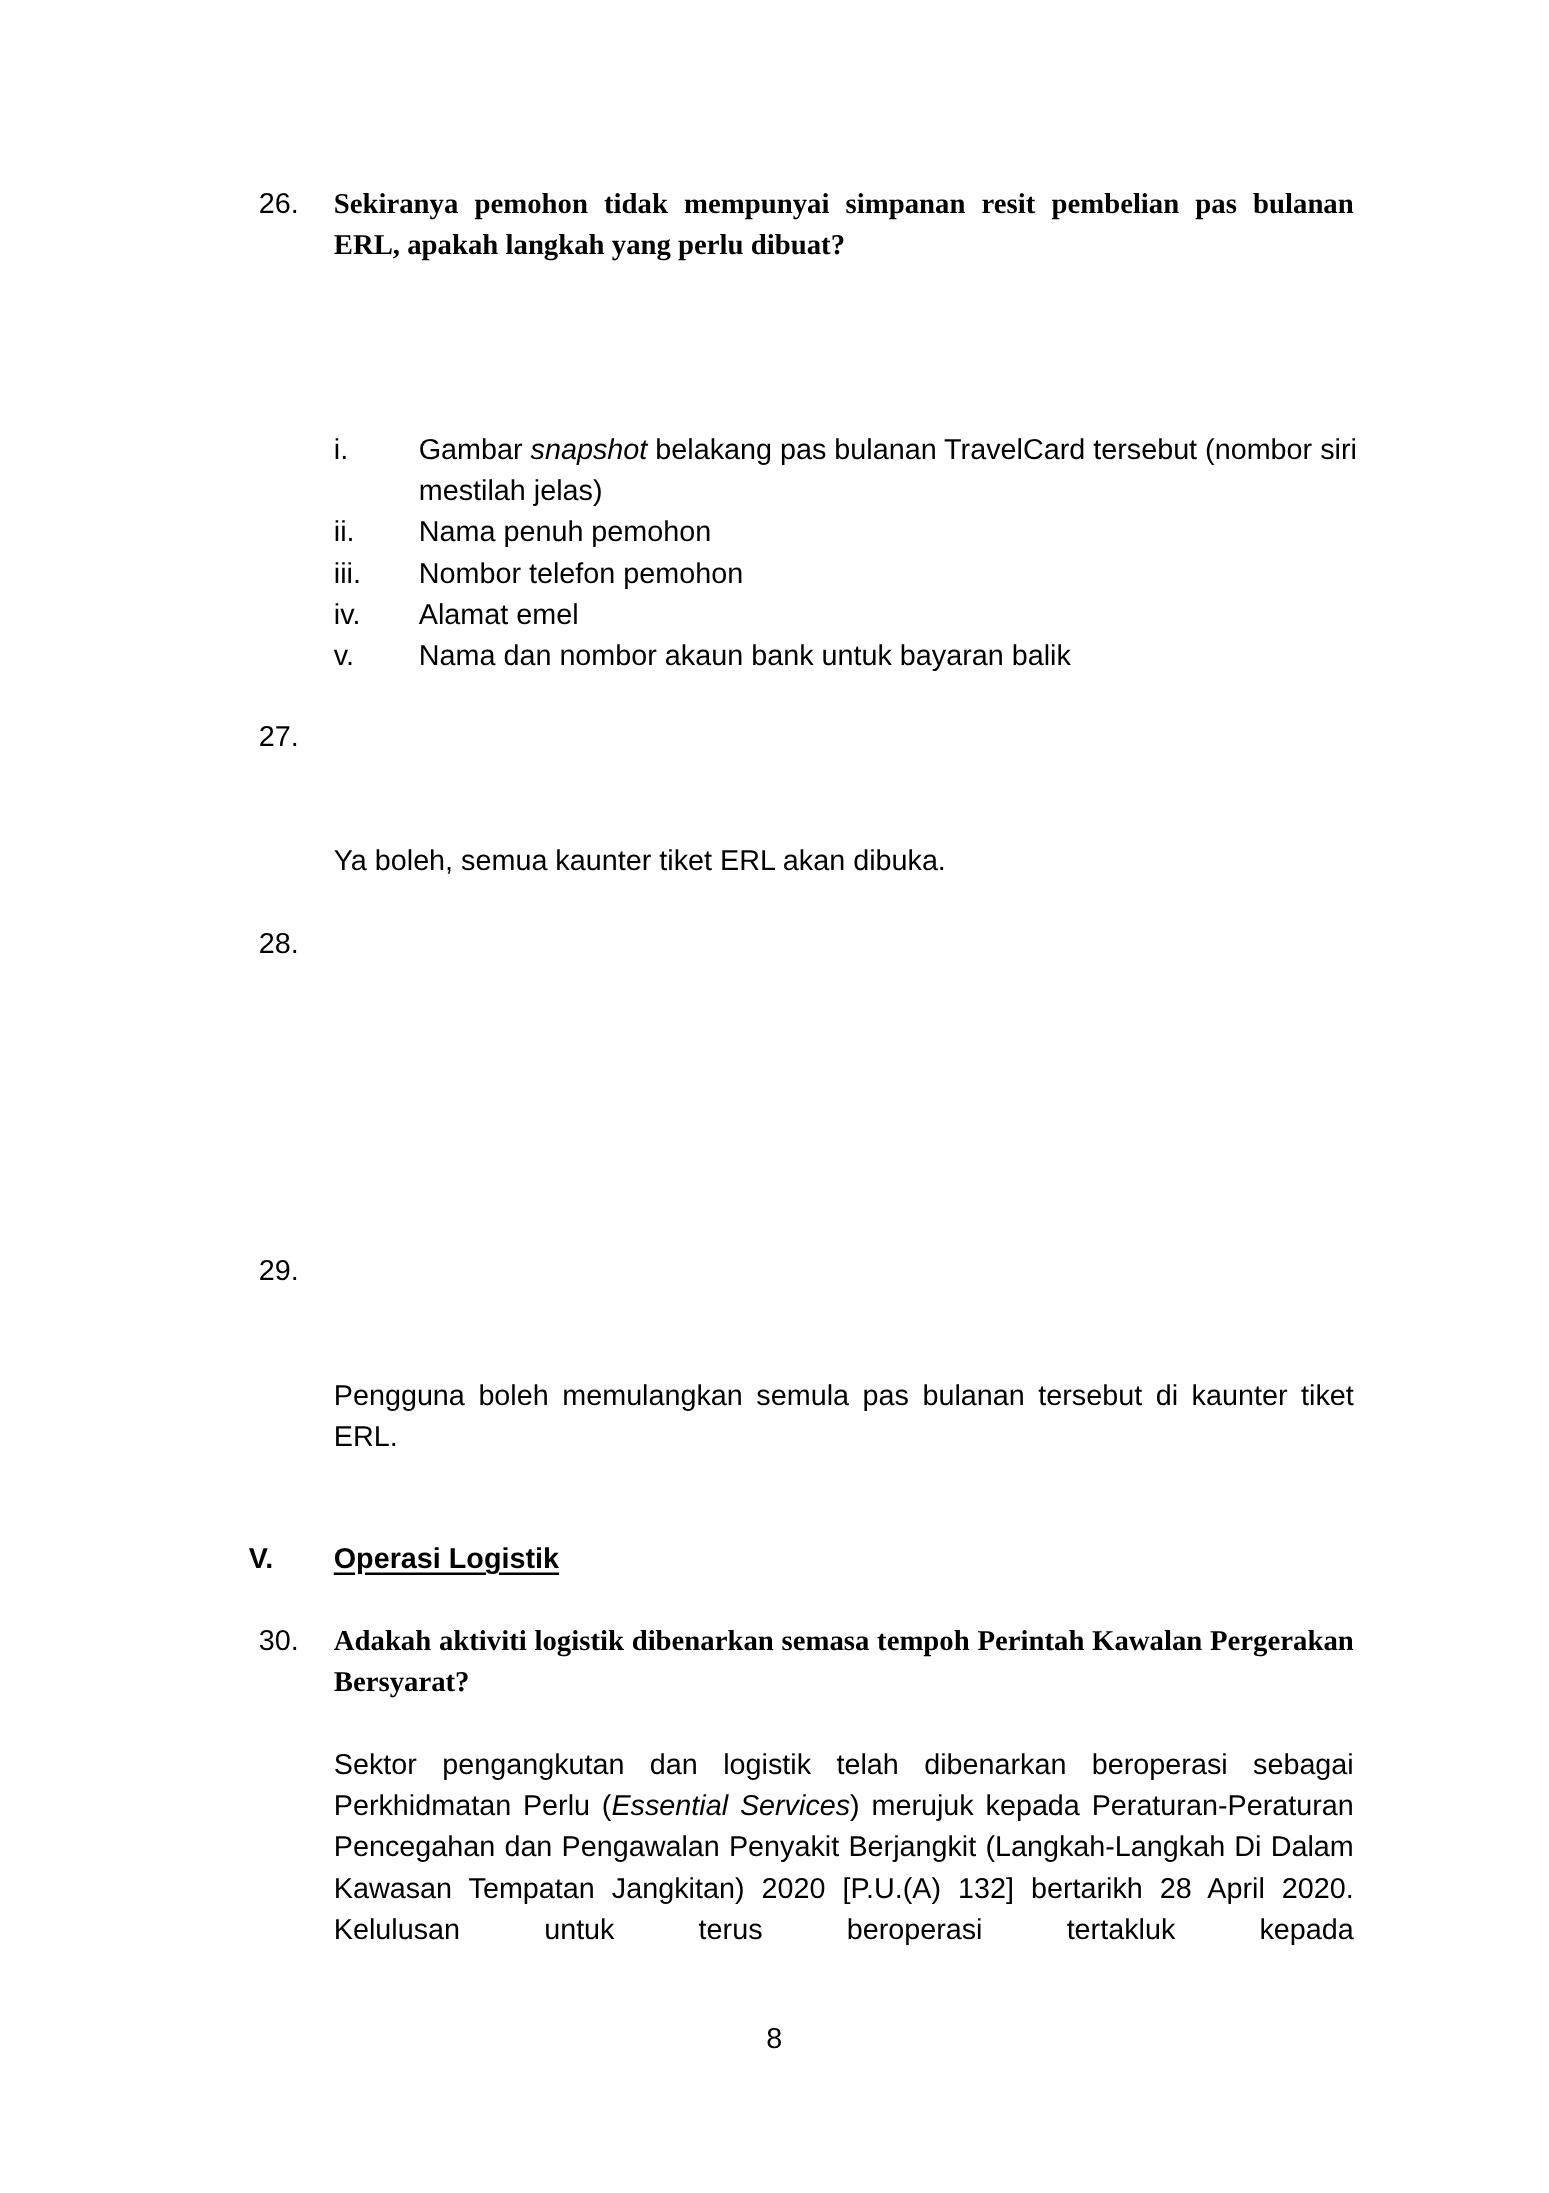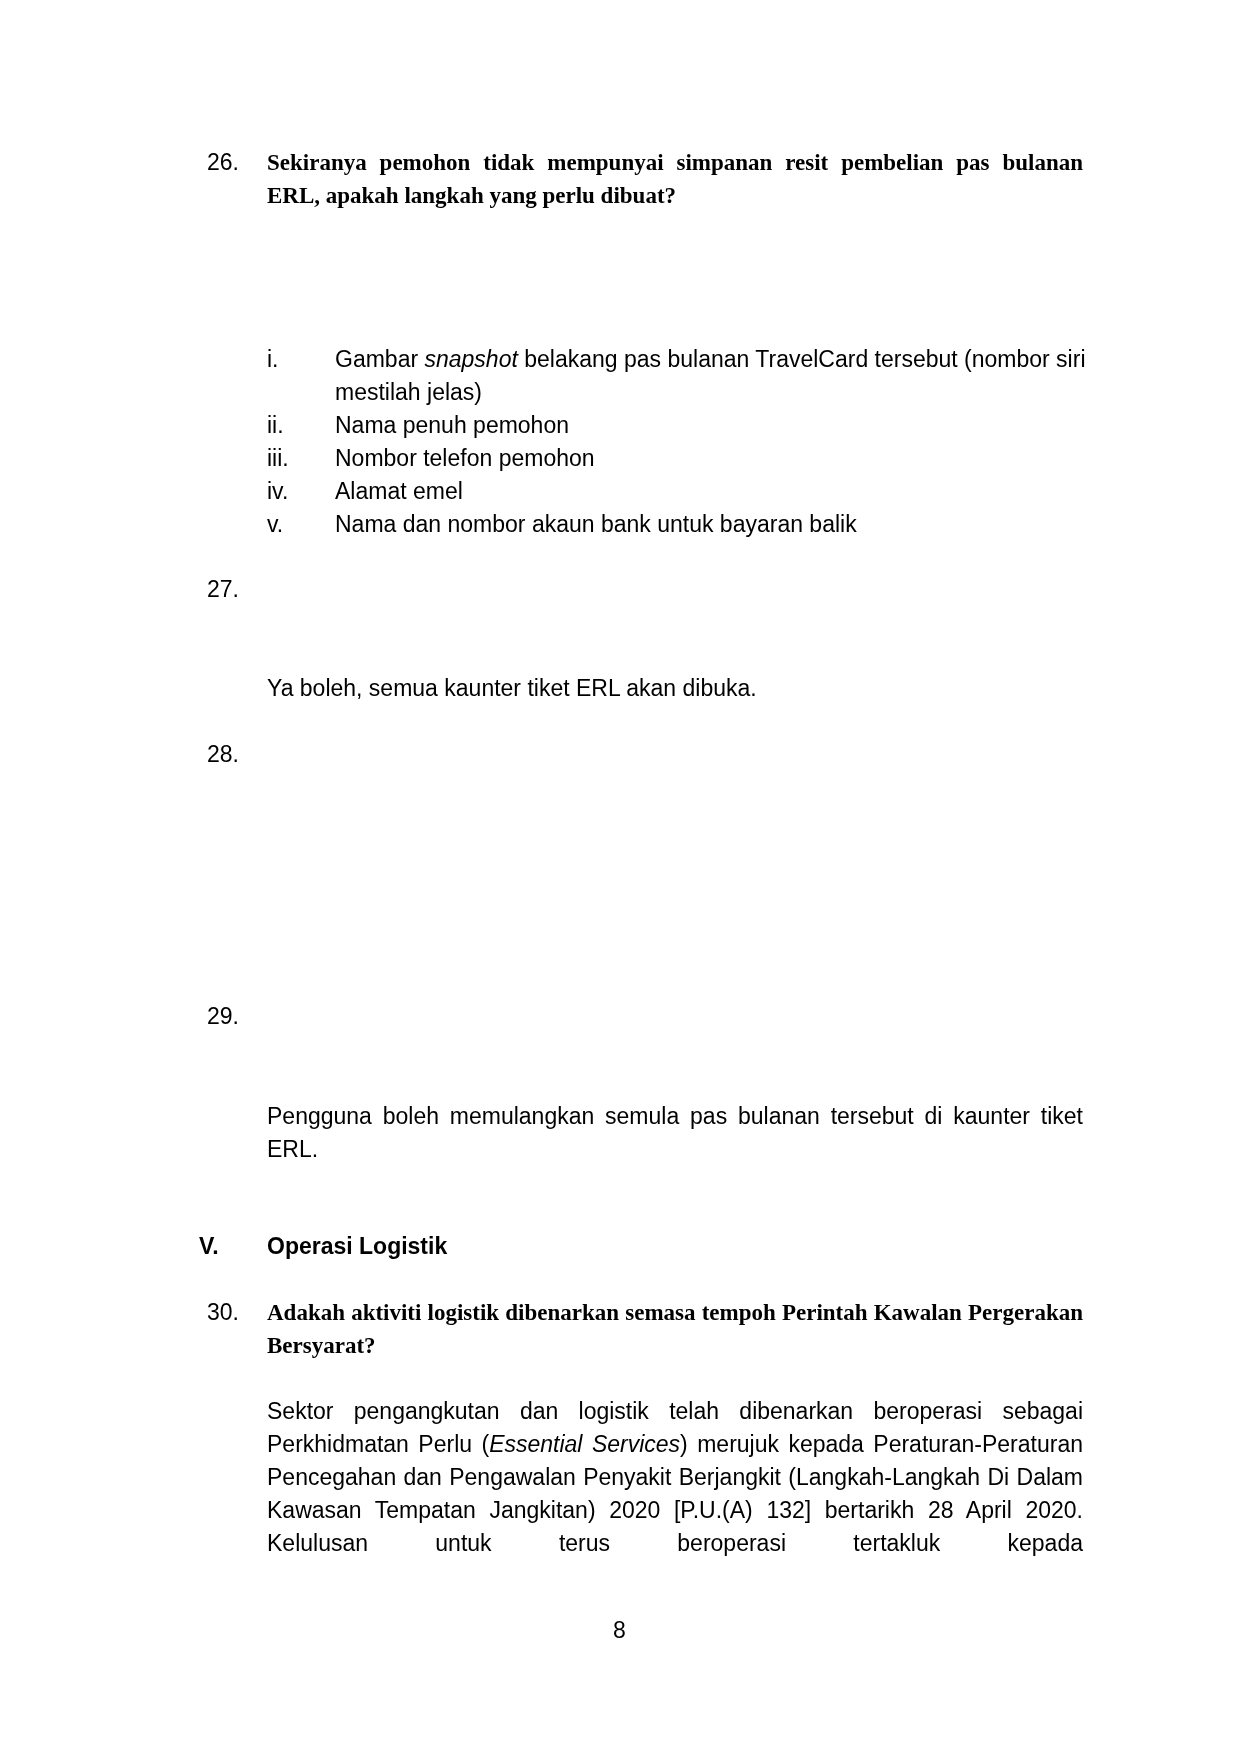--- a/index.html
+++ b/index.html
@@ -7,21 +7,21 @@
          font-family:"Liberation Sans", sans-serif; color:#000; font-size:23px; line-height:33px; }
   .page { position:absolute; left:0; top:0; width:1239px; height:1754px; }
   .qnum { position:absolute; left:207px; width:40px; }
   .qtext { position:absolute; left:267px; width:816px; font-weight:bold; text-align:justify;font-family:Liberation Serif, serif; }
   .ans { position:absolute; left:267px; width:816px; text-align:justify; }
   .just-last { text-align-last:justify; }
   .li { position:absolute; left:267px; width:816px; }
   .li .roman { position:absolute; left:0; }
   .li .txt { position:absolute; left:44px; width:772px;margin-left:24px; }
   .section { position:absolute; left:199px; font-weight:bold; }
-  .section .title { position:absolute; left:68px; white-space:nowrap; text-underline-offset:4px; }
+  .section .title { position:absolute; left:68px; white-space:nowrap; text-decoration:underline; text-underline-offset:4px; }
   .pagenum { position:absolute; left:0; width:1239px; text-align:center; top:1614px; }
   em { font-style:italic; }
 </style>
 </head>
 <body>
 
 <div class="page">
 
   <div class="qnum" style="top:146px">26.</div>
   <div class="qtext" style="top:146px">Sekiranya pemohon tidak mempunyai simpanan resit pembelian pas bulanan ERL, apakah langkah yang perlu dibuat?</div>

